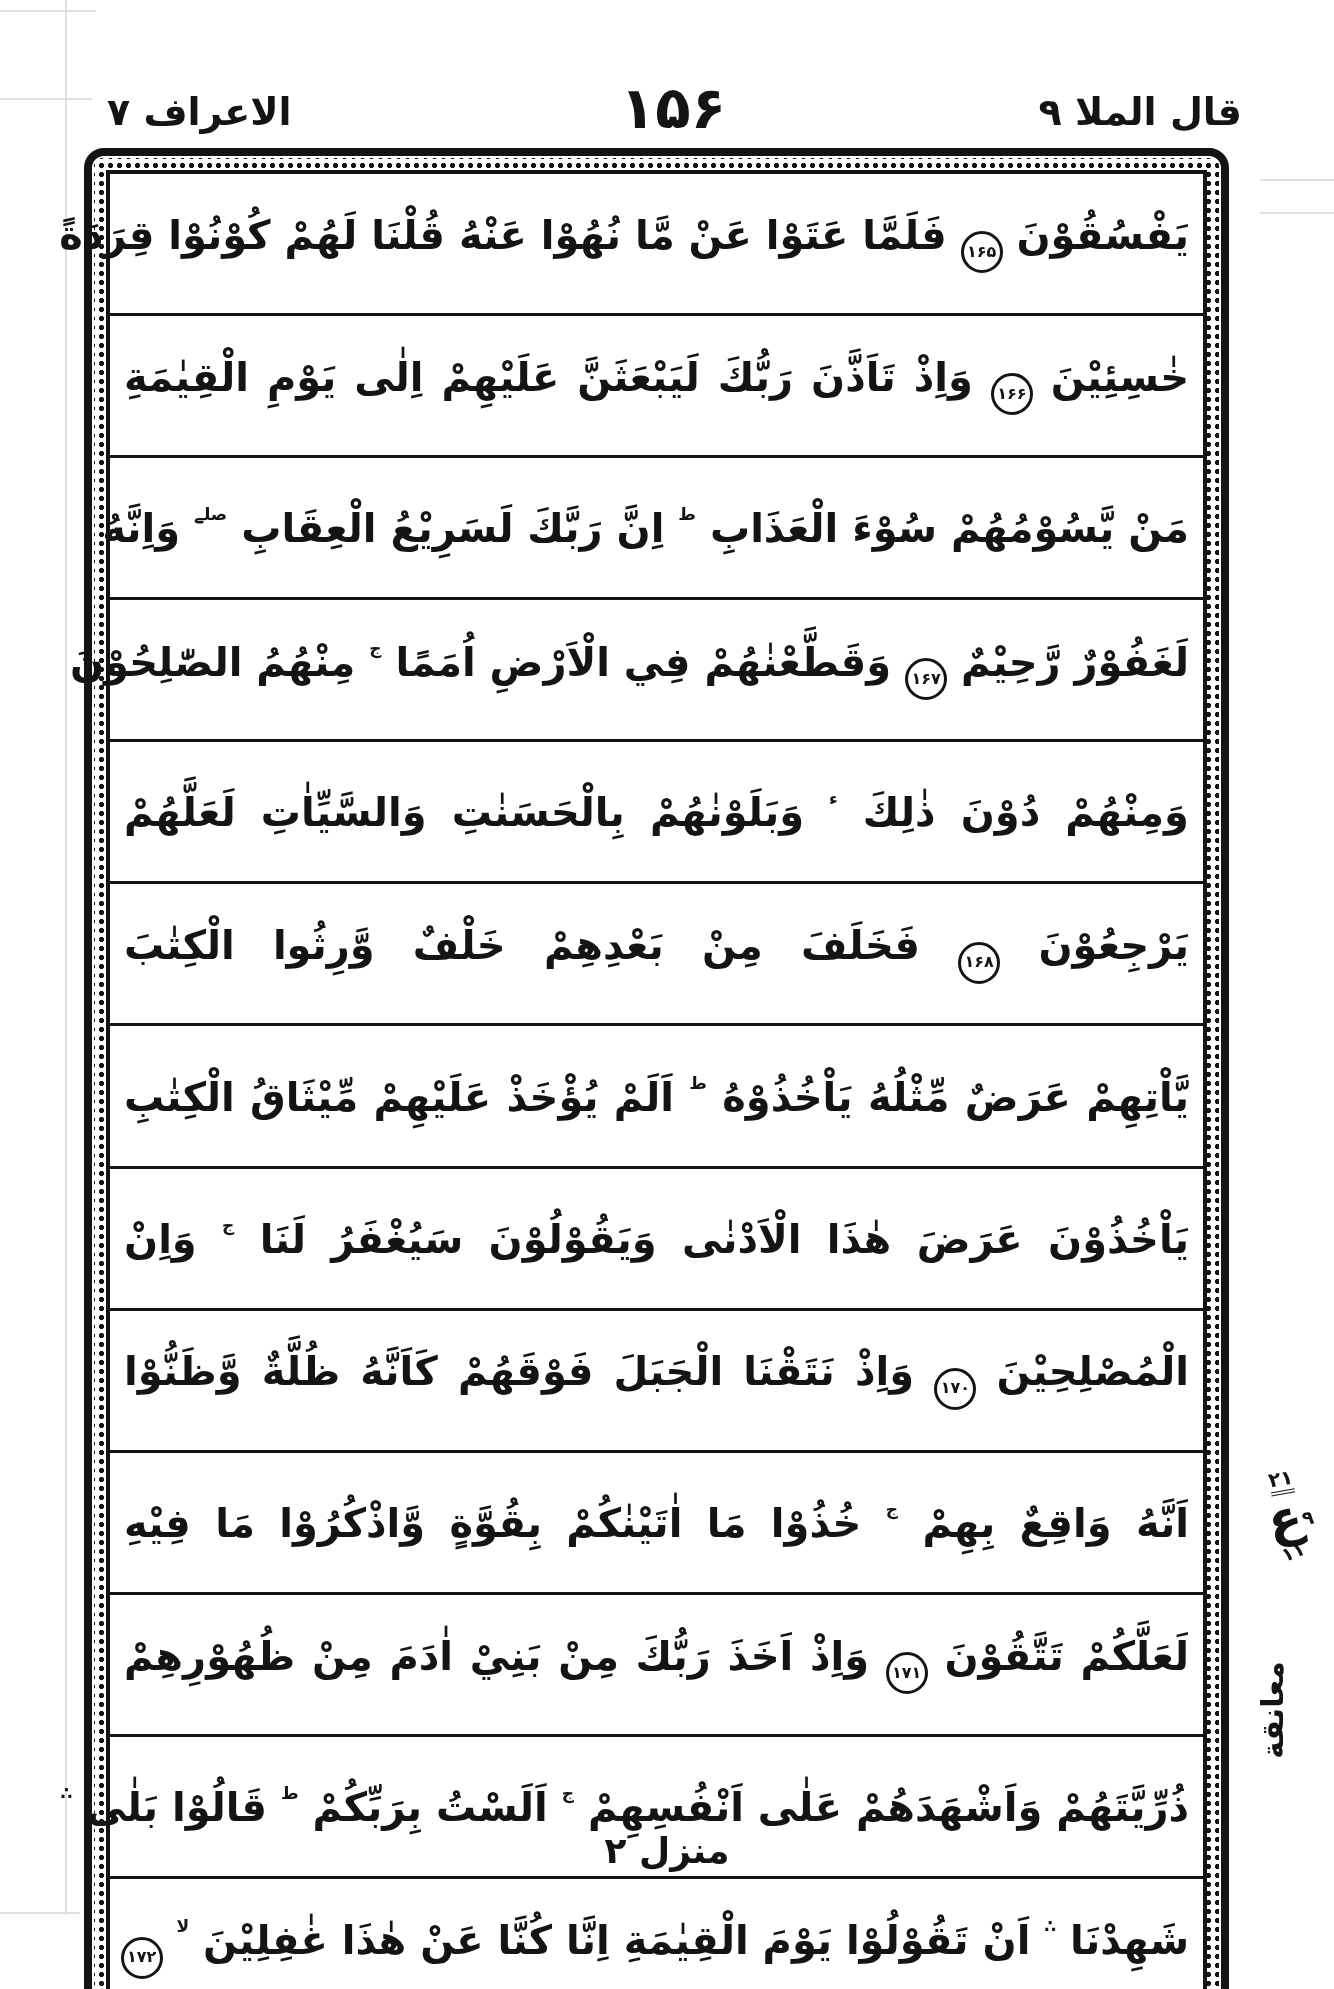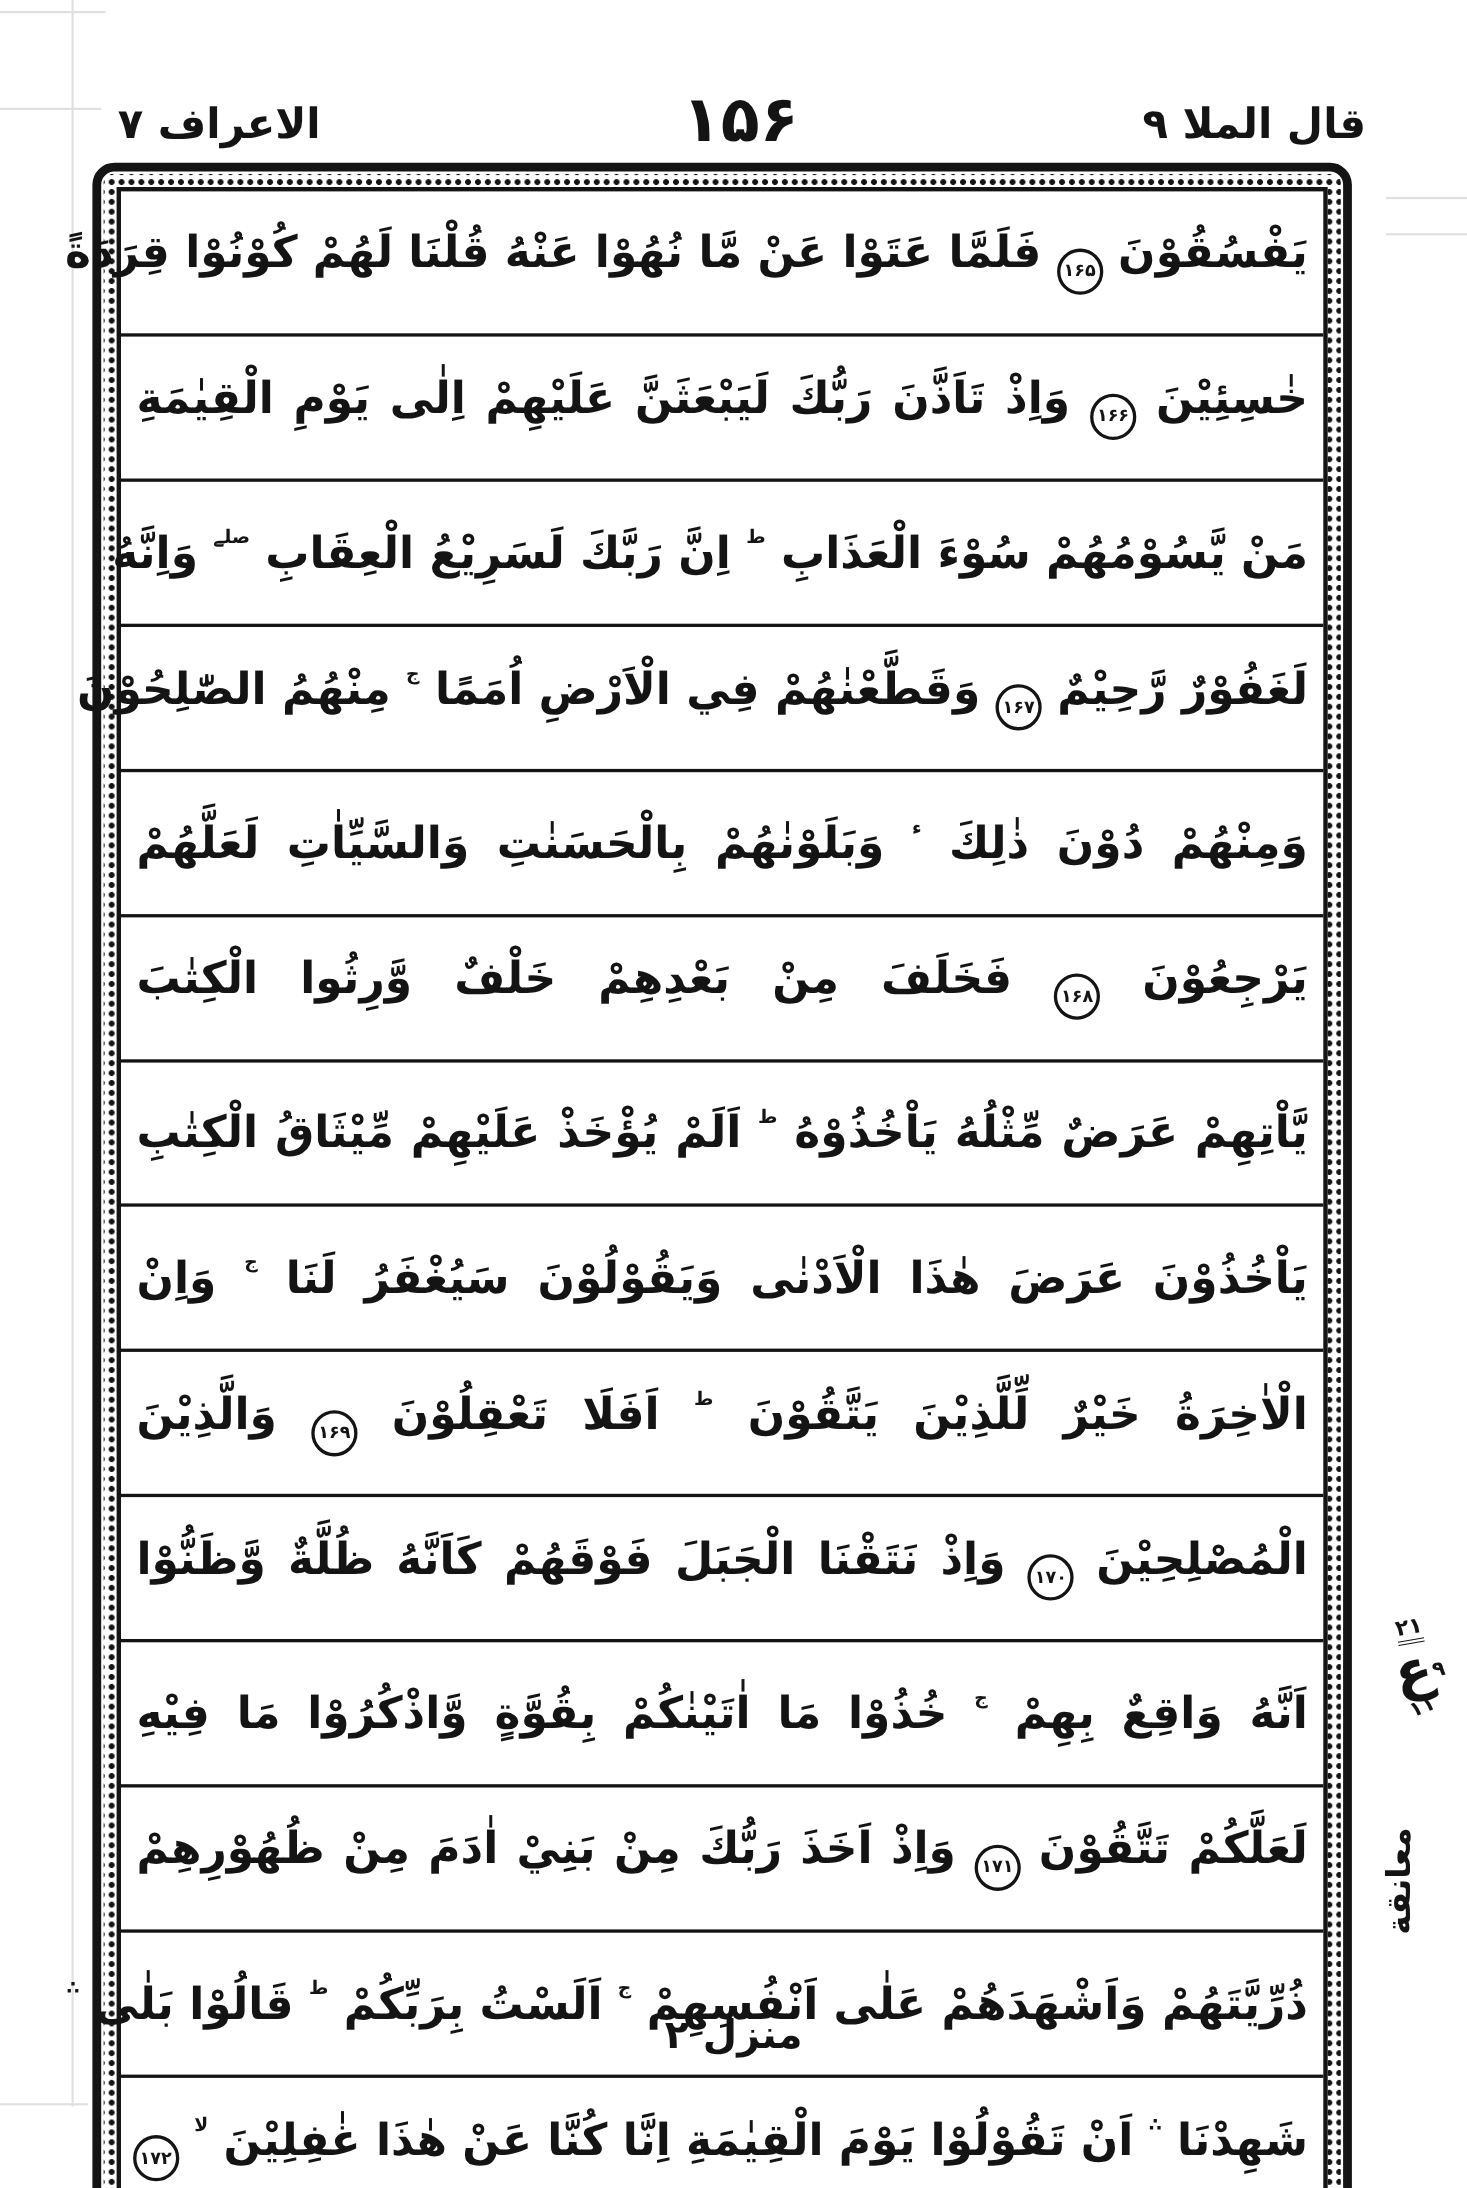--- a/index.html
+++ b/index.html
@@ -94,23 +94,20 @@
         <div class="qrow">
           <div class="qtext"><span class="qseg">يَرْجِعُوْنَ</span> <span class="vnum">۱۶۸</span> <span class="qseg">فَخَلَفَ مِنْ بَعْدِهِمْ خَلْفٌ وَّرِثُوا الْكِتٰبَ</span> </div>
         </div>
         <div class="qrow">
           <div class="qtext"><span class="qseg">يَّاْتِهِمْ عَرَضٌ مِّثْلُهُ يَاْخُذُوْهُ</span> <span class="pmark">ط</span> <span class="qseg">اَلَمْ يُؤْخَذْ عَلَيْهِمْ مِّيْثَاقُ الْكِتٰبِ</span> </div>
         </div>
         <div class="qrow">
           <div class="qtext"><span class="qseg">يَاْخُذُوْنَ عَرَضَ هٰذَا الْاَدْنٰى وَيَقُوْلُوْنَ سَيُغْفَرُ لَنَا</span> <span class="pmark">ج</span> <span class="qseg">وَاِنْ</span> </div>
         </div>
         <div class="qrow">
-          <div class="qtext"><span class="qseg">الْاٰخِرَةُ خَيْرٌ لِّلَّذِيْنَ يَتَّقُوْنَ</span> <span class="pmark">ط</span> <span class="qseg">اَفَلَا تَعْقِلُوْنَ</span> <span class="vnum">۱۶۹</span> <span class="qseg">وَالَّذِيْنَ</span> </div>
-        </div>
-        <div class="qrow">
           <div class="qtext"><span class="qseg">الْمُصْلِحِيْنَ</span> <span class="vnum">۱۷۰</span> <span class="qseg">وَاِذْ نَتَقْنَا الْجَبَلَ فَوْقَهُمْ كَاَنَّهُ ظُلَّةٌ وَّظَنُّوْا</span> </div>
         </div>
         <div class="qrow">
           <div class="qtext"><span class="qseg">اَنَّهُ وَاقِعٌ بِهِمْ</span> <span class="pmark">ج</span> <span class="qseg">خُذُوْا مَا اٰتَيْنٰكُمْ بِقُوَّةٍ وَّاذْكُرُوْا مَا فِيْهِ</span> </div>
         </div>
         <div class="qrow">
           <div class="qtext"><span class="qseg">لَعَلَّكُمْ تَتَّقُوْنَ</span> <span class="vnum">۱۷۱</span> <span class="qseg">وَاِذْ اَخَذَ رَبُّكَ مِنْ بَنِيْ اٰدَمَ مِنْ ظُهُوْرِهِمْ</span> </div>
         </div>
         <div class="qrow">
           <div class="qtext"><span class="qseg">ذُرِّيَّتَهُمْ وَاَشْهَدَهُمْ عَلٰى اَنْفُسِهِمْ</span> <span class="pmark">ج</span> <span class="qseg">اَلَسْتُ بِرَبِّكُمْ</span> <span class="pmark">ط</span> <span class="qseg">قَالُوْا بَلٰى</span> <span class="pmark">∴</span> </div>

